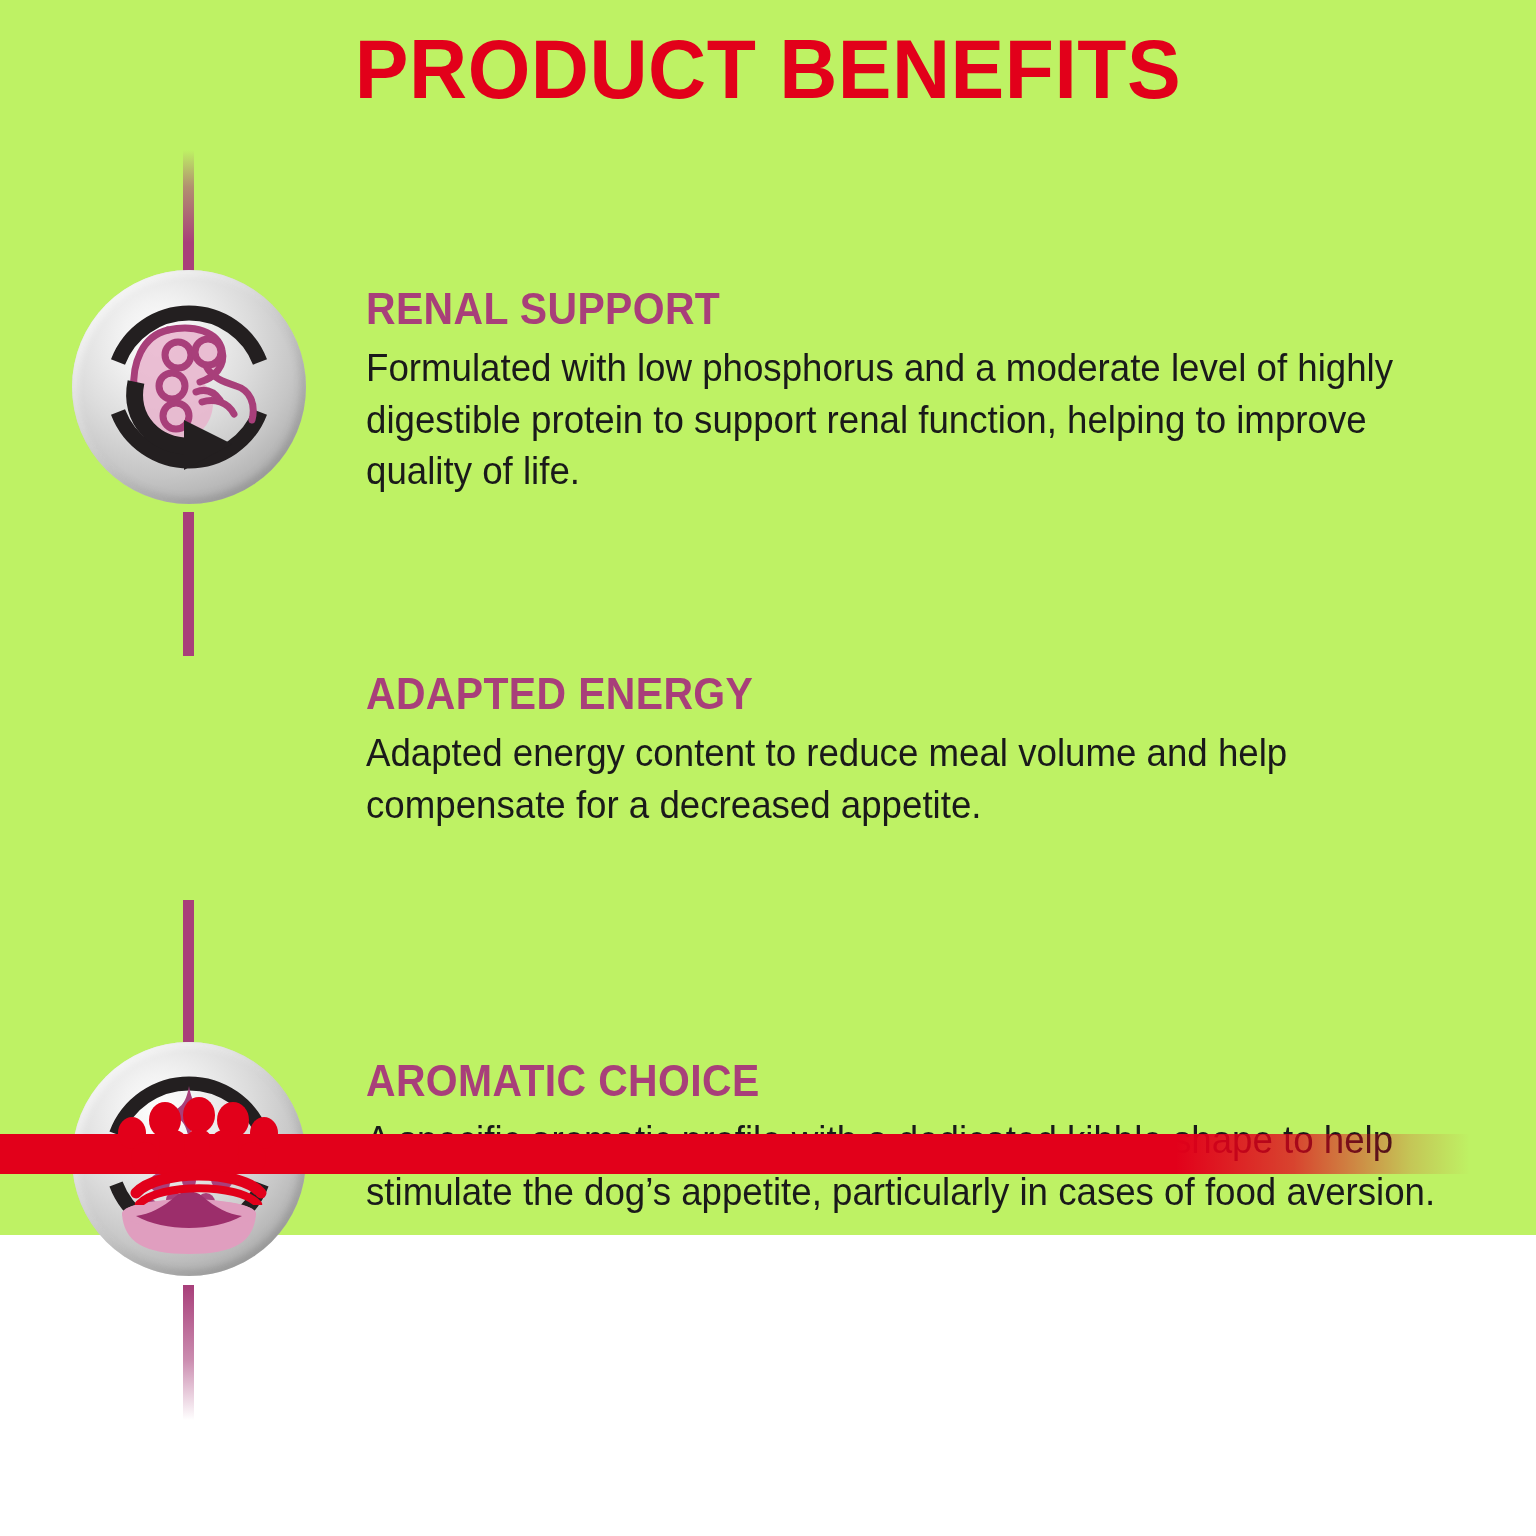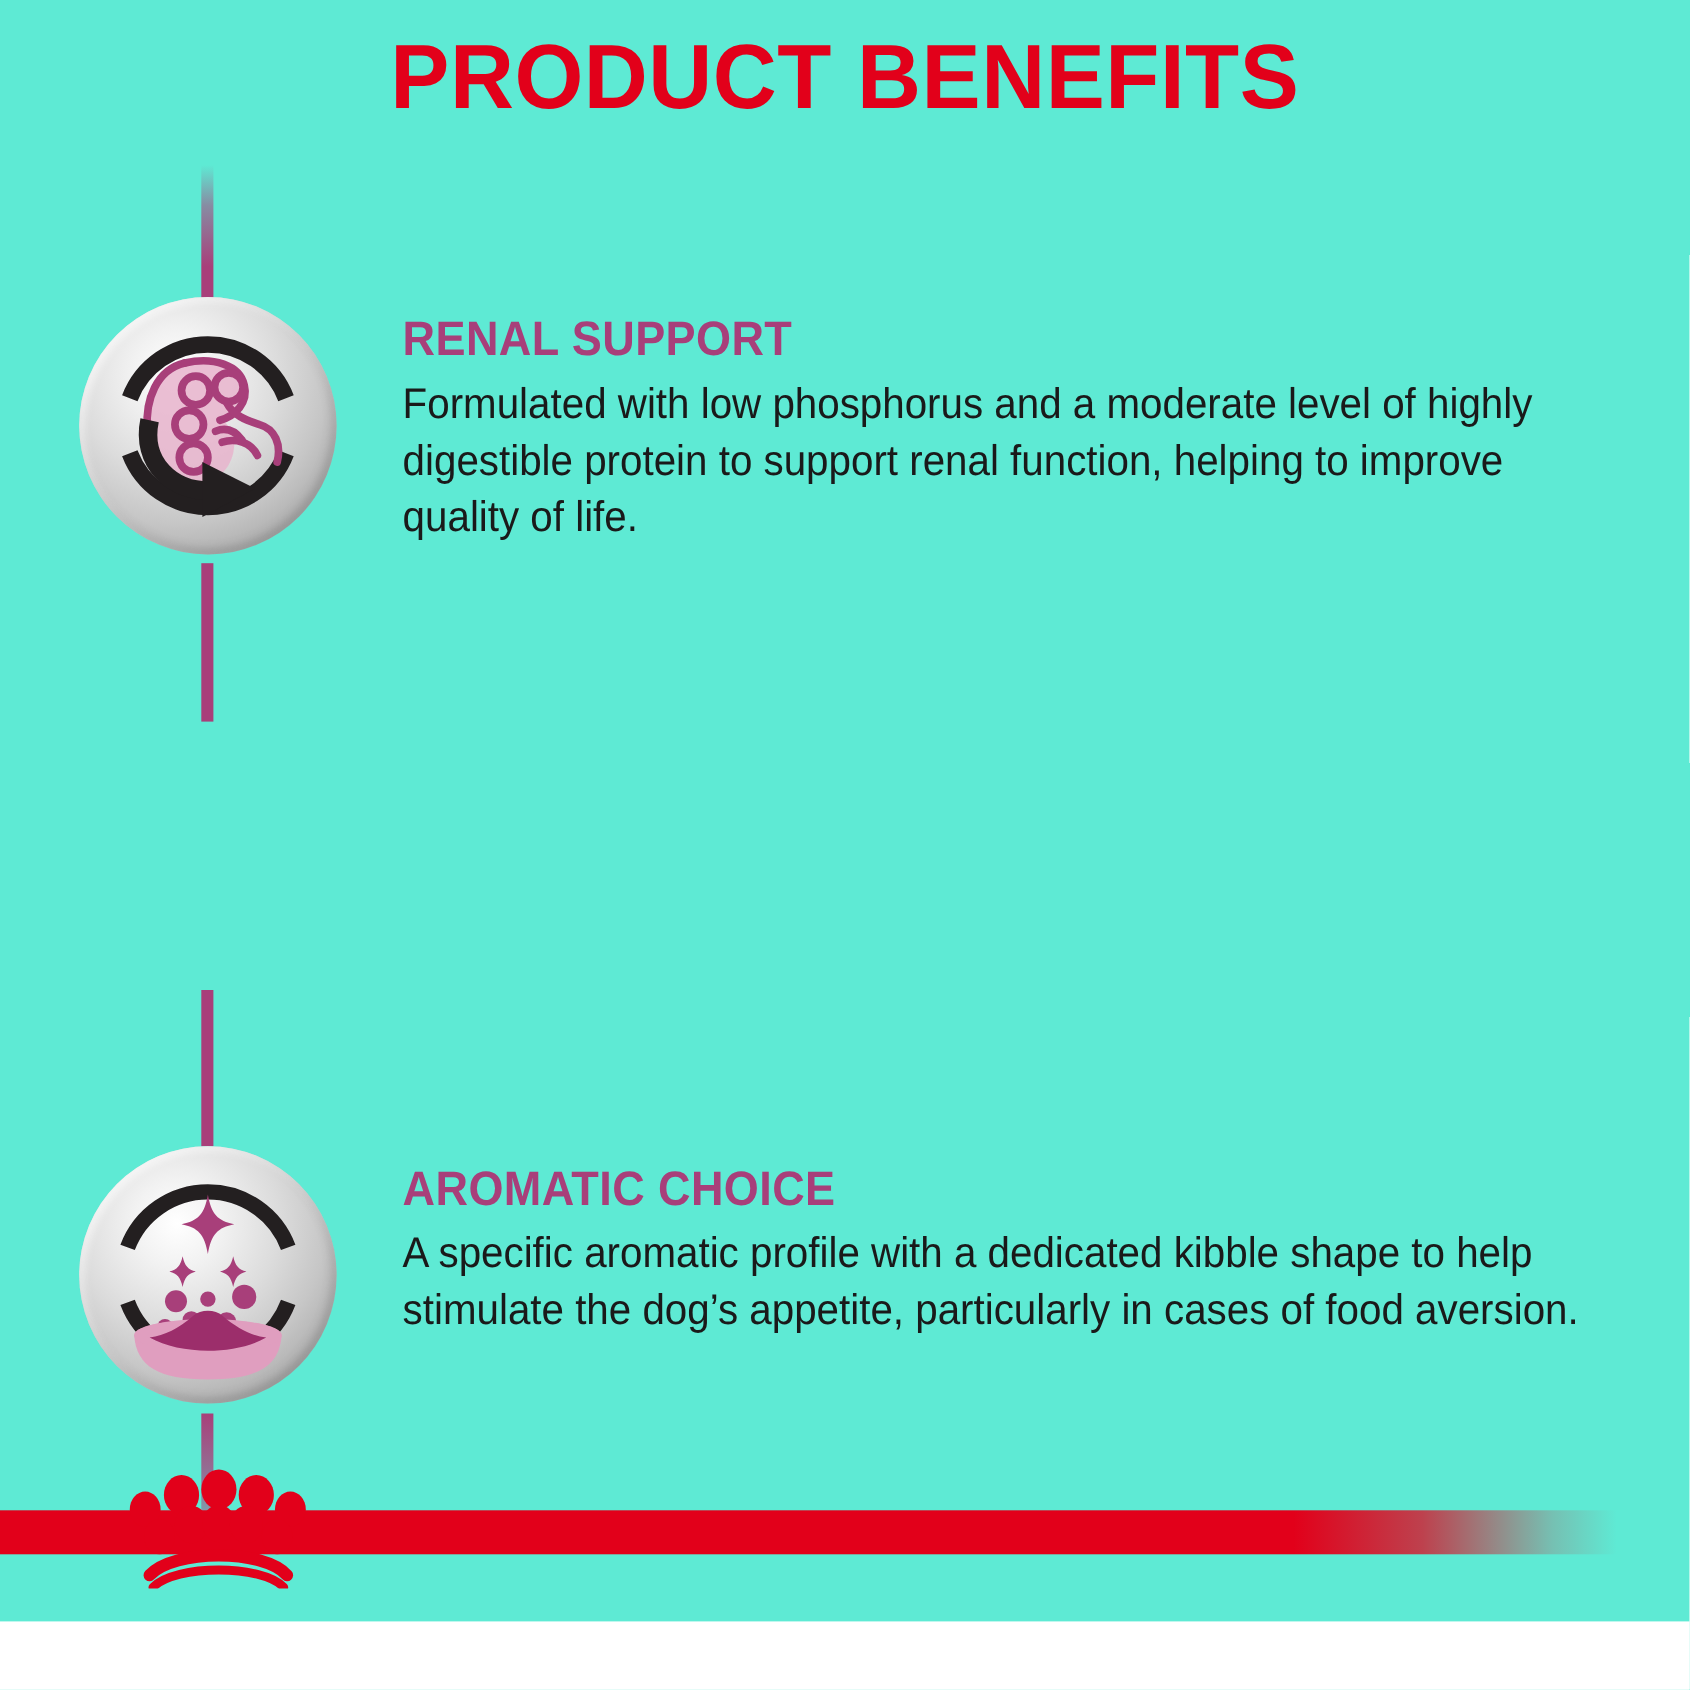--- a/index.html
+++ b/index.html
@@ -8,22 +8,22 @@
     width: 1536px;
     height: 1536px;
     background: #ffffff;
     font-family: "Liberation Sans", sans-serif;
     overflow: hidden;
   }
 
   #page {
     position: relative;
     width: 1536px;
-    height: 1474px;
-    background: #5eead4;
+    height: 1235px;
+    background: #bef264;
   }
 
   
   .page-title {
     position: absolute;
     left: 0;
     top: 28px;
     width: 1536px;
     text-align: center;
     color: #e2001a;
@@ -199,20 +199,24 @@
 
     <div class="benefit-text">
       <div class="benefit-heading">RENAL SUPPORT</div>
       <div class="benefit-body">Formulated with low phosphorus and a moderate level of highly digestible protein to support renal function, helping to improve quality of life.</div>
     </div>
   </div>
 
   <div class="benefit-row r1">
 
 
+    <div class="benefit-text">
+      <div class="benefit-heading">ADAPTED ENERGY</div>
+      <div class="benefit-body">Adapted energy content to reduce meal volume and help compensate for a decreased appetite.</div>
+    </div>
   </div>
 
   <div class="benefit-row r2">
 
     <div class="badge">
       <svg viewBox="0 0 234 234" xmlns="http://www.w3.org/2000/svg">
 
         <path d="M 44 92 A 78 78 0 0 1 190 92" fill="none" stroke="#231f20" stroke-width="14"></path>
 
         <path d="M 44 142 A 78 78 0 0 0 190 142" fill="none" stroke="#231f20" stroke-width="14"></path>

